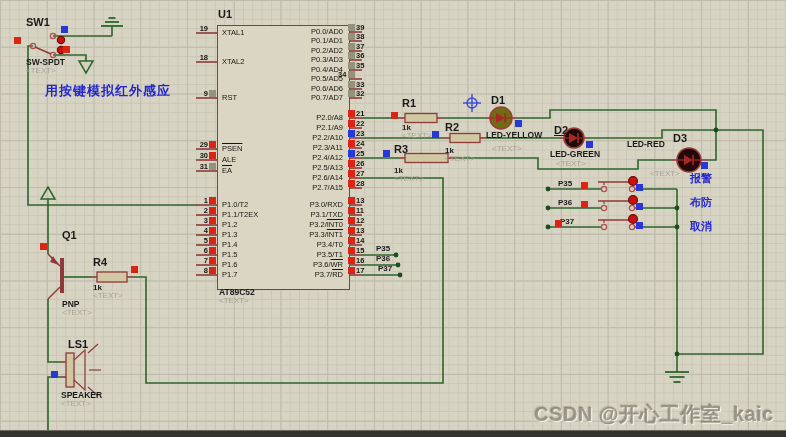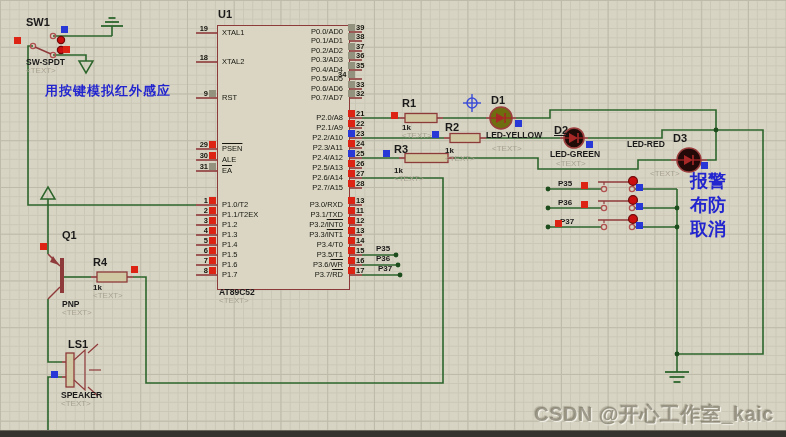--- a/index.html
+++ b/index.html
@@ -13,21 +13,21 @@
       linear-gradient(90deg,#cbc7b6 1px, transparent 1px);
     background-size:46.75px 46.75px,46.75px 46.75px,9.35px 9.35px,9.35px 9.35px;}
   #wires{position:absolute;left:0;top:0;width:786px;height:437px;}
   .lbl{position:absolute;white-space:nowrap;color:#1a1a1a;line-height:1.1;}
   .ref{font-size:11px;font-weight:600;}
   .type{font-size:8.5px;font-weight:bold;}
   .val{font-size:8px;font-weight:bold;}
   .ph{font-size:8px;font-weight:normal;color:#a7a292;}
   .net{font-size:8px;font-weight:bold;}
   .cn{font-size:13px;font-weight:bold;color:#2326cf;letter-spacing:1px;}
-  .cn2{font-size:18px;font-weight:bold;color:#2326cf;}
+  .cn2{font-size:11px;font-weight:bold;color:#2326cf;}
   .pnum{position:absolute;font-size:7.5px;font-weight:bold;color:#16160f;white-space:nowrap;}
   .plab{position:absolute;font-size:7.5px;color:#16160f;white-space:nowrap;}
   .ol{text-decoration:overline;}
   #chipbody{position:absolute;background:#dad6c3;border:1.5px solid #8d3a3a;}
   .mk{position:absolute;width:7px;height:7px;}
   .mk.red{background:#dd2414;}
   .mk.blue{background:#2838d6;}
   .mk.grey{background:#92927f;}
   #watermark{position:absolute;right:12px;top:401px;font-size:20px;font-weight:bold;
     color:rgba(128,122,104,0.72);letter-spacing:.5px;

